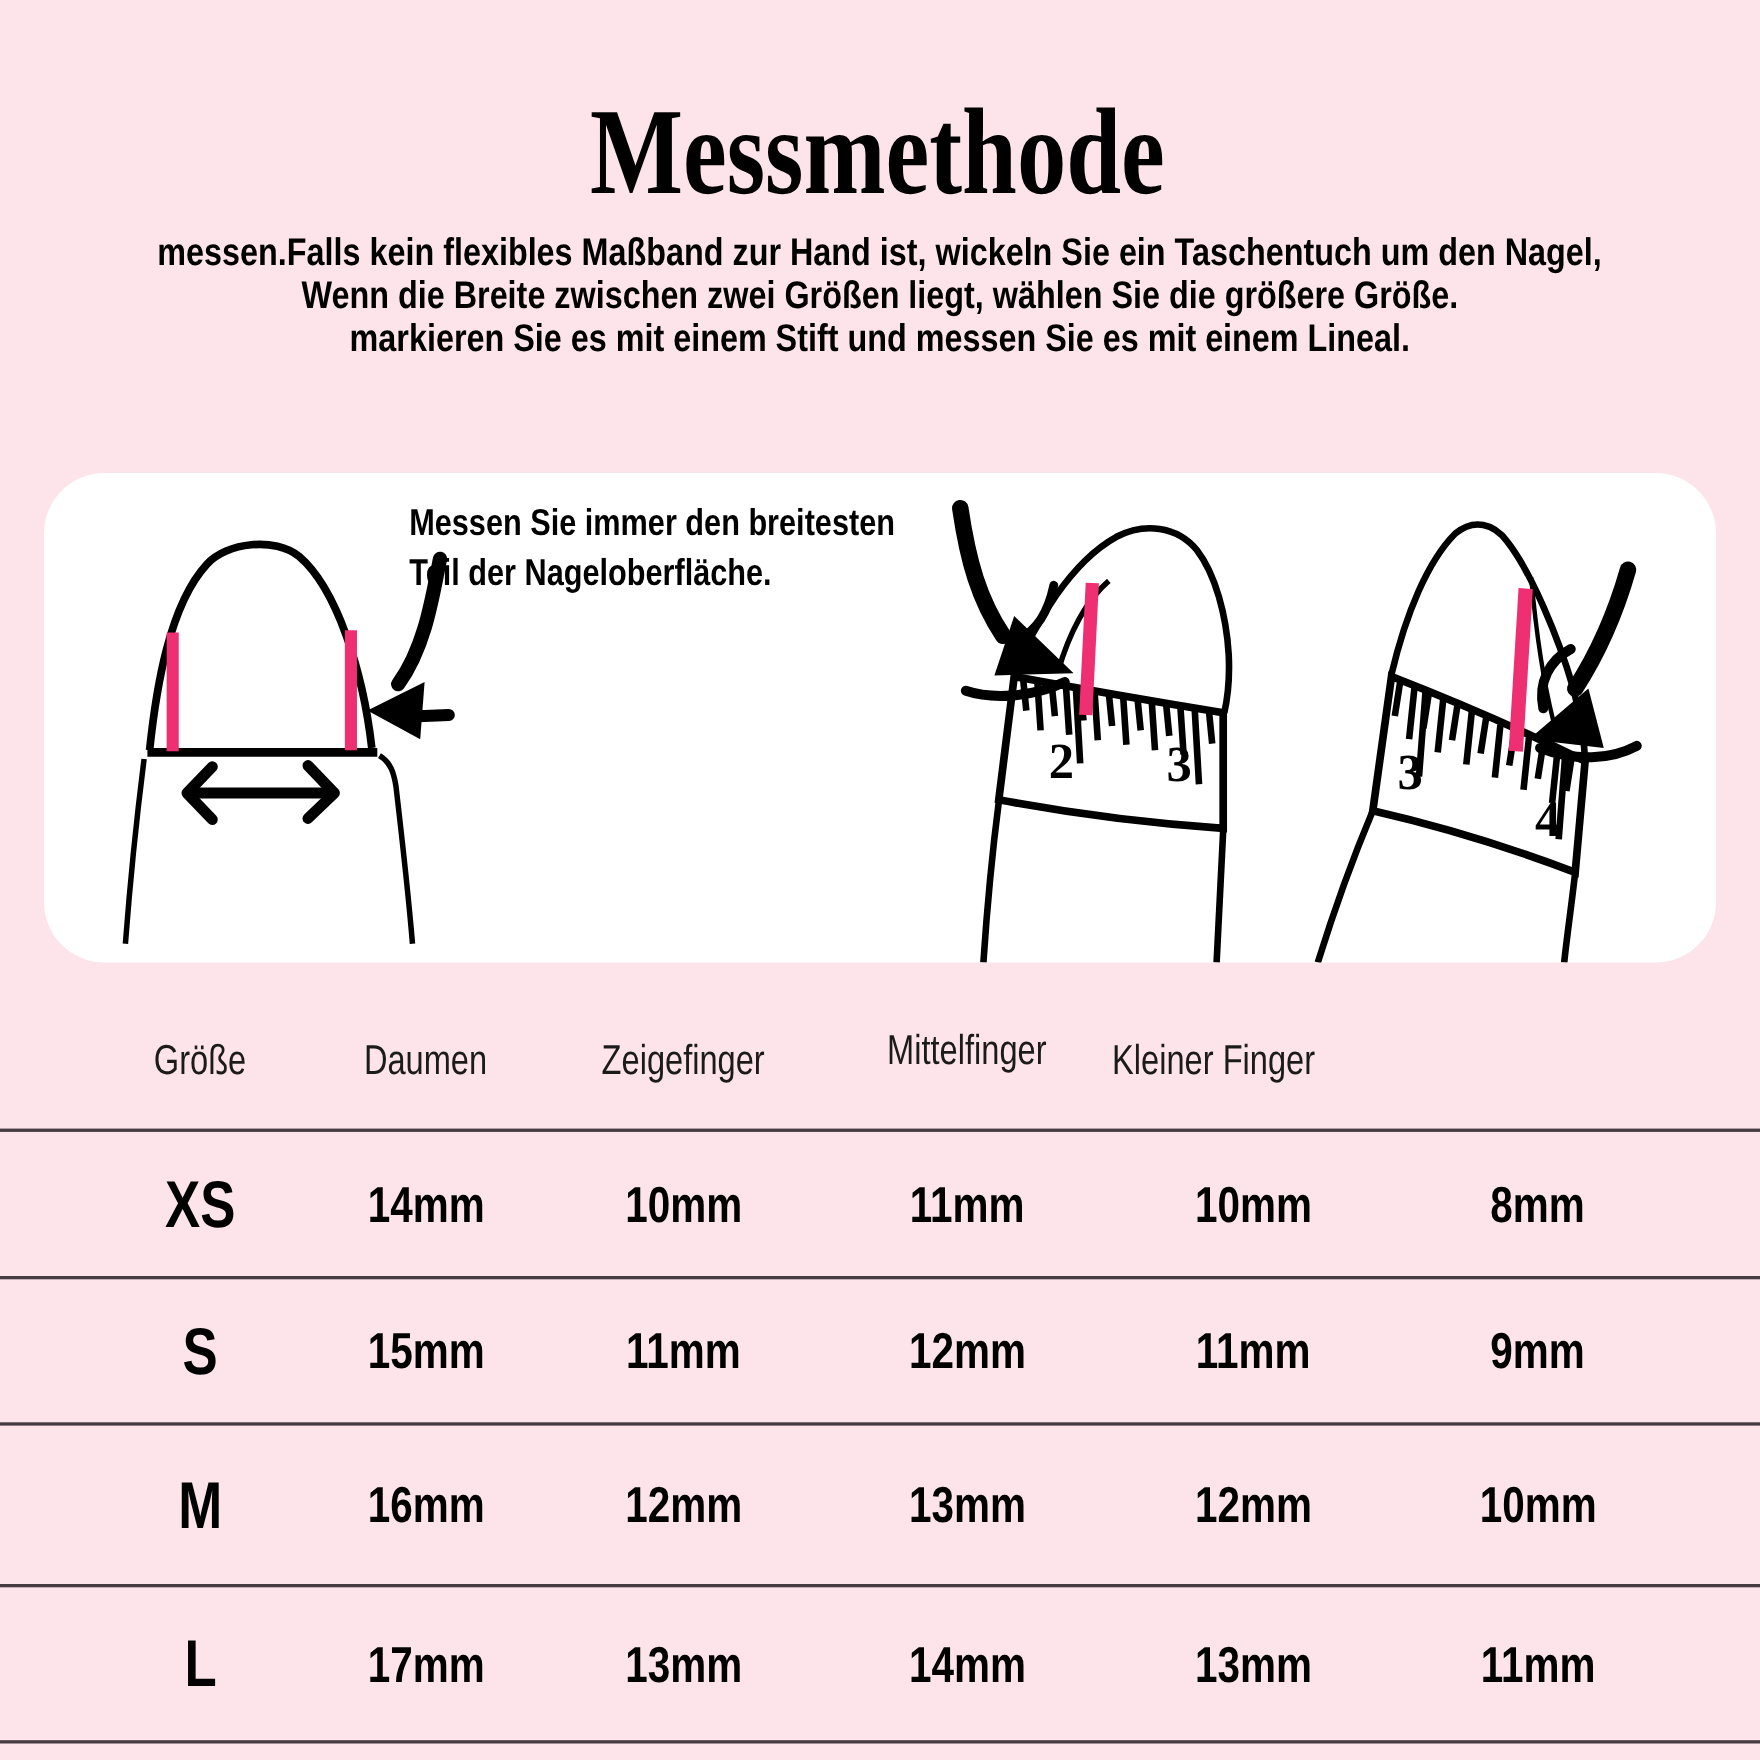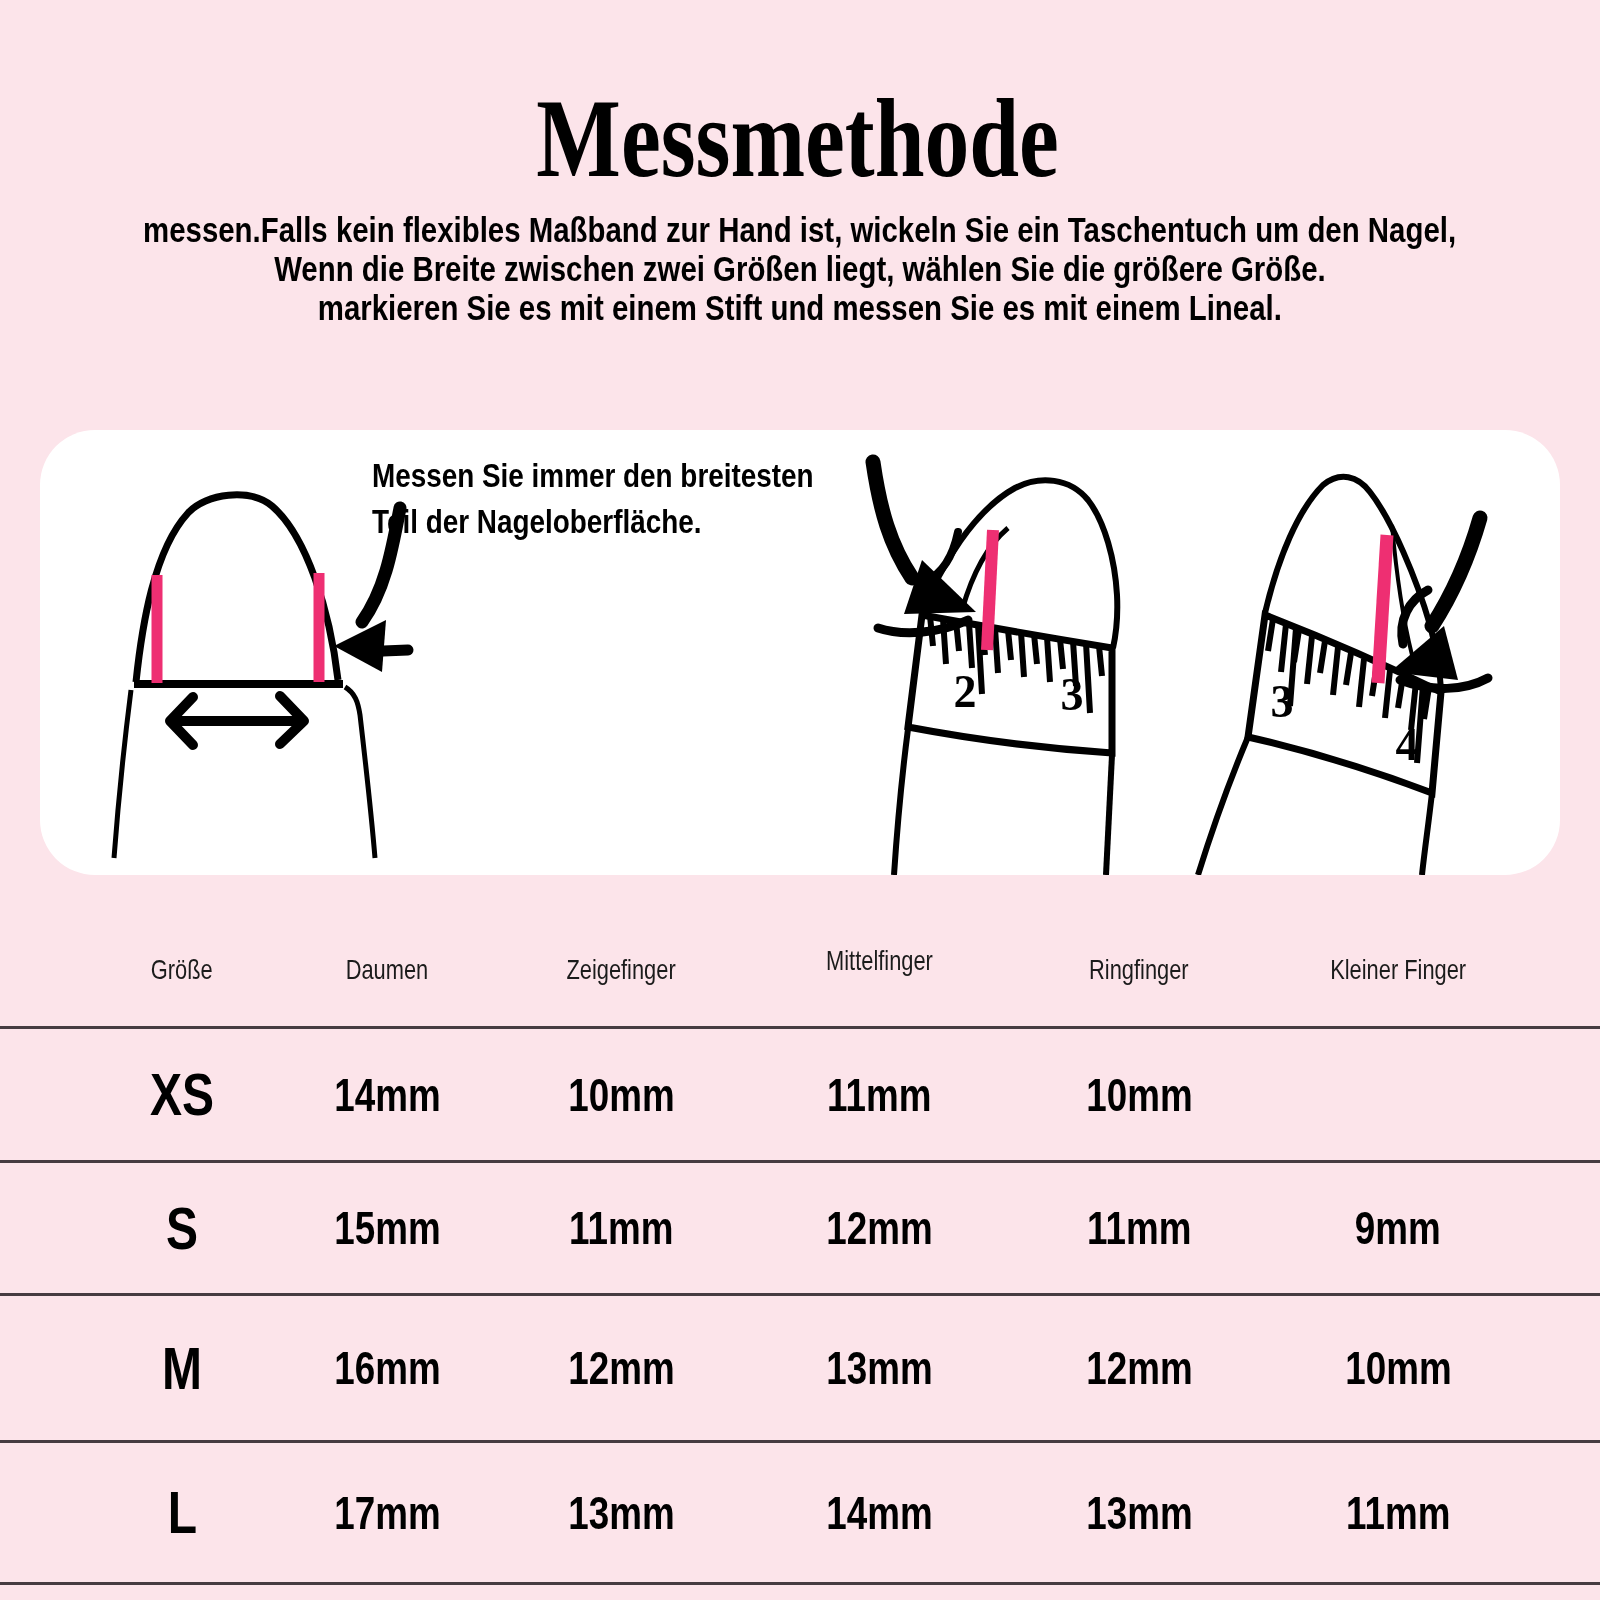--- a/index.html
+++ b/index.html
@@ -25,21 +25,21 @@
            background:#ffffff;border-radius:55px}
   .diagram svg{position:absolute;left:0;top:0}
   .caption{position:absolute;left:332px;top:22px;font-weight:700;font-size:34px;
            line-height:46px;transform:scaleX(0.82);transform-origin:left top;
            white-space:nowrap}
   .caption span{display:block}
   
   .grid6{display:grid;grid-template-columns:278px 218px 251px 264px 256px 333px}
   .thead{position:absolute;top:926px;left:0;width:1600px;height:60px;align-items:end}
   .hcell{display:flex;justify-content:center;align-items:flex-start;
-         font-size:28px;font-weight:400;color:#1b1b1b}
+         font-size:38px;font-weight:400;color:#1b1b1b}
   .hcell>span{display:inline-block;white-space:nowrap;transform:scaleX(0.78)}
   .hcell.raise{position:relative;top:-9px}
   .pad1{padding-left:86px}
   .pad6{padding-right:71px}
   .size-table{position:absolute;top:1026px;left:0;width:1600px}
   .trow{border-top:3px solid #463b41;align-items:center}
   .trow.r1{height:131px}.trow.r2{height:130px}.trow.r3{height:144px}.trow.r4{height:139px}
   .tend{border-top:3px solid #463b41;height:0}
   .cell{display:flex;justify-content:center;align-items:flex-end}
   .val{display:inline-block;white-space:nowrap;font-size:46px;font-weight:700;transform:scaleX(0.80)}
@@ -122,23 +122,20 @@
     </div>
   <div class="hcell">
       <span>Daumen</span>
     </div>
   <div class="hcell">
       <span>Zeigefinger</span>
     </div>
   <div class="hcell raise">
       <span>Mittelfinger</span>
     </div>
-  <div class="hcell">
-      <span>Ringfinger</span>
-    </div>
   <div class="hcell pad6">
       <span>Kleiner Finger</span>
     </div>
 </div>
 
 <div class="size-table">
 
   <div class="trow r1 grid6">
     <div class="cell pad1">
         <span class="sz">XS</span>
@@ -148,20 +145,23 @@
       </div>
     <div class="cell">
         <span class="val">10mm</span>
       </div>
     <div class="cell">
         <span class="val">11mm</span>
       </div>
     <div class="cell">
         <span class="val">10mm</span>
       </div>
+    <div class="cell pad6">
+        <span class="val">8mm</span>
+      </div>
   </div>
 
   <div class="trow r2 grid6">
     <div class="cell pad1">
         <span class="sz">S</span>
       </div>
     <div class="cell">
         <span class="val">15mm</span>
       </div>
     <div class="cell">

